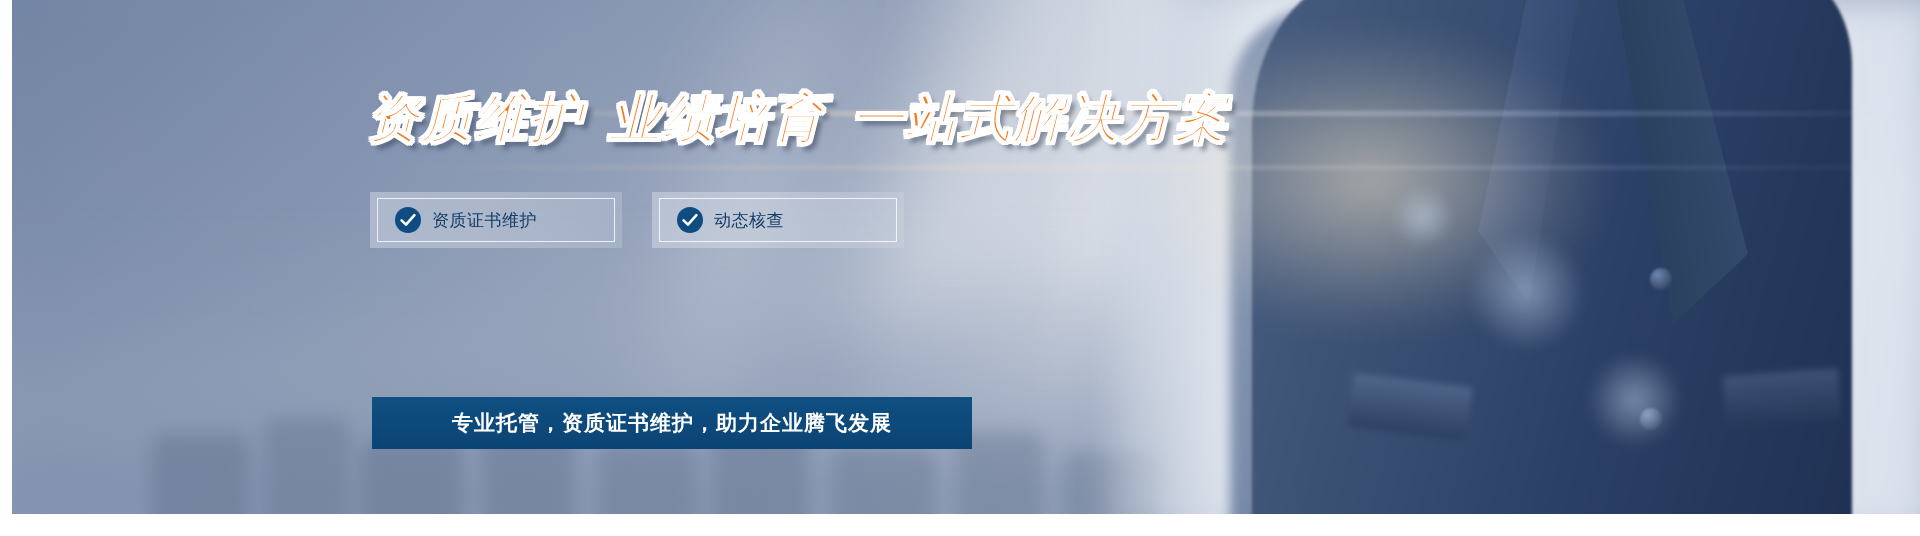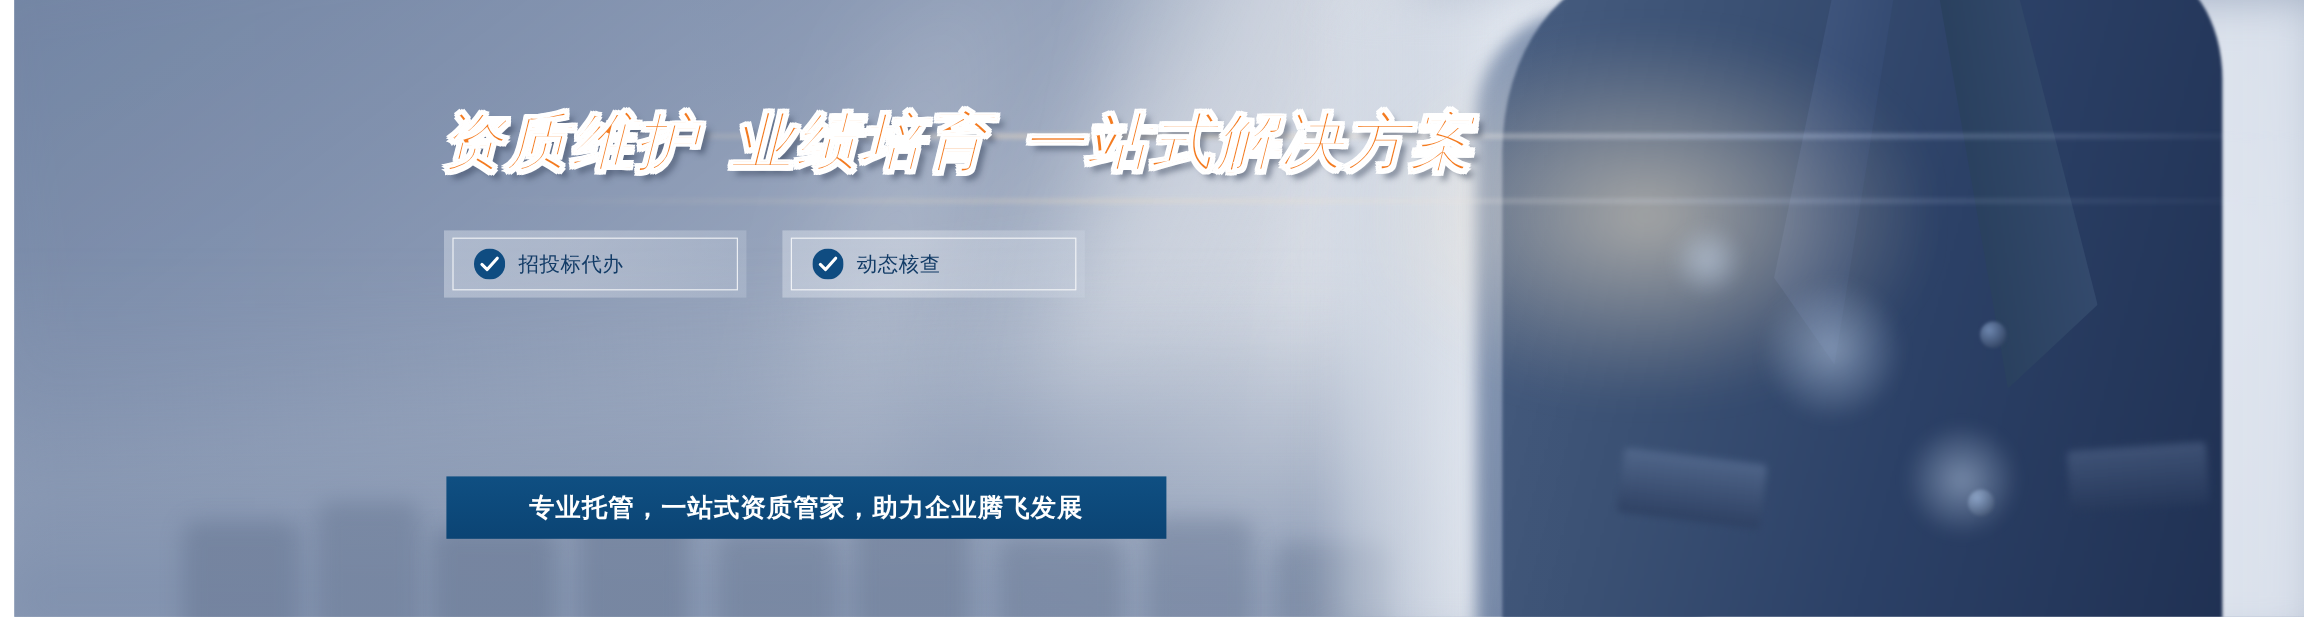--- a/index.html
+++ b/index.html
@@ -373,40 +373,40 @@
   <div class="flare-orb o2"></div>
   <div class="flare-orb o3"></div>
   <div class="overall-tint"></div>
 
   <div class="content">
 
     <div class="headline"><span>资质维护</span><span class="gap"></span><span>业绩培育</span><span class="gap"></span><span>一站式解决方案</span></div>
 
     <div class="feature-grid">
 
-
-
       <div class="feature-box">
         <svg class="check-icon" viewBox="0 0 26 26">
           <circle cx="13" cy="13" r="13" fill="#0F4C81"></circle>
           <path d="M6.6 13.4 L11 17.6 L19.4 8.2" fill="none" stroke="#ffffff" stroke-width="2.6" stroke-linecap="round" stroke-linejoin="round"></path>
         </svg>
-        <span class="feature-label">招投标代办</span>
+        <span class="feature-label">资质证书维护</span>
       </div>
+
+
 
 
       <div class="feature-box">
         <svg class="check-icon" viewBox="0 0 26 26">
           <circle cx="13" cy="13" r="13" fill="#0F4C81"></circle>
           <path d="M6.6 13.4 L11 17.6 L19.4 8.2" fill="none" stroke="#ffffff" stroke-width="2.6" stroke-linecap="round" stroke-linejoin="round"></path>
         </svg>
         <span class="feature-label">动态核查</span>
       </div>
 
 
     </div>
 
     <div class="tagline-bar">
-      <span class="tagline-text">专业托管，一站式资质管家，助力企业腾飞发展</span>
+      <span class="tagline-text">专业托管，资质证书维护，助力企业腾飞发展</span>
     </div>
 
   </div>
 </div>
 
 </body></html>

